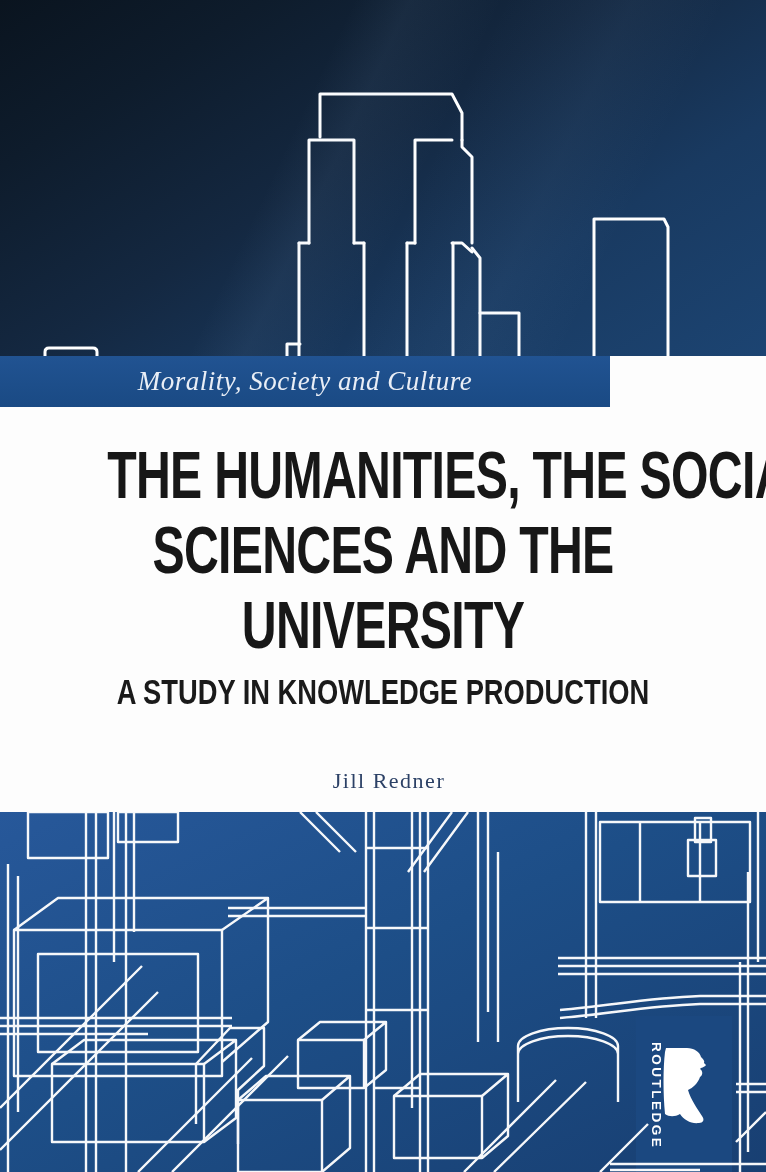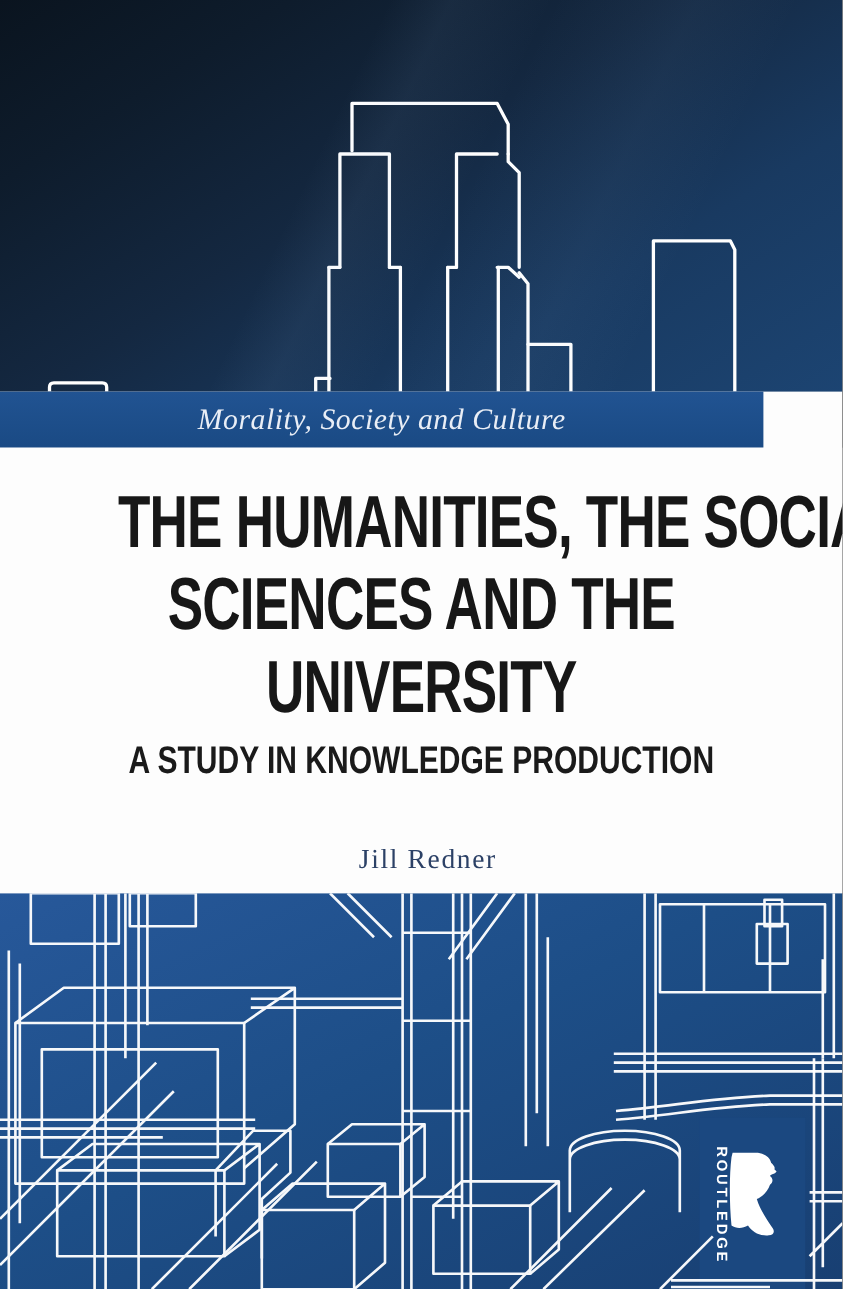--- a/index.html
+++ b/index.html
@@ -13,21 +13,21 @@
     position:absolute;top:0;left:0;width:766px;height:356px;
     background:linear-gradient(148deg,#0a141f 0%,#0e1c2c 20%,#142841 45%,#193a61 72%,#1c4472 100%);
   }
   .top-art::after{
     content:"";position:absolute;inset:0;
     background:linear-gradient(115deg,transparent 38%,rgba(140,175,215,.07) 44%,transparent 54%,rgba(140,175,215,.05) 68%,transparent 78%);
   }
   .top-art svg{position:absolute;top:0;left:0;}
   
   .series-band{
-    position:absolute;top:356px;left:0;width:694px;height:51px;
+    position:absolute;top:356px;left:0;width:610px;height:51px;
     background:linear-gradient(180deg,#215392 0%,#1d4e8a 55%,#1a4a84 100%);
     display:flex;align-items:center;justify-content:center;
   }
   .series-band span{
     font-family:"Liberation Serif",serif;font-style:italic;
     font-size:27px;color:#e9eef6;letter-spacing:.5px;
   }
   
   .text-block{
     position:absolute;top:407px;left:0;width:766px;height:405px;
@@ -40,21 +40,21 @@
     white-space:nowrap;
   }
   .book-title span{display:block;}
   .book-subtitle{
     margin-top:10px;font-weight:700;font-size:35px;line-height:40px;
     color:#1a1a1a;transform:scaleX(.78);transform-origin:50% 50%;
     white-space:nowrap;
   }
   .book-author{
     margin-top:56px;font-family:"Liberation Serif",serif;
-    font-size:25px;color:#2c4166;letter-spacing:1.5px;margin-left:12px;
+    font-size:22px;color:#2c4166;letter-spacing:1.5px;margin-left:12px;
   }
   
   .bottom-art{
     position:absolute;top:812px;left:0;width:766px;height:360px;
   }
   .bottom-art svg{display:block;}
 </style>
 </head>
 <body>
 

